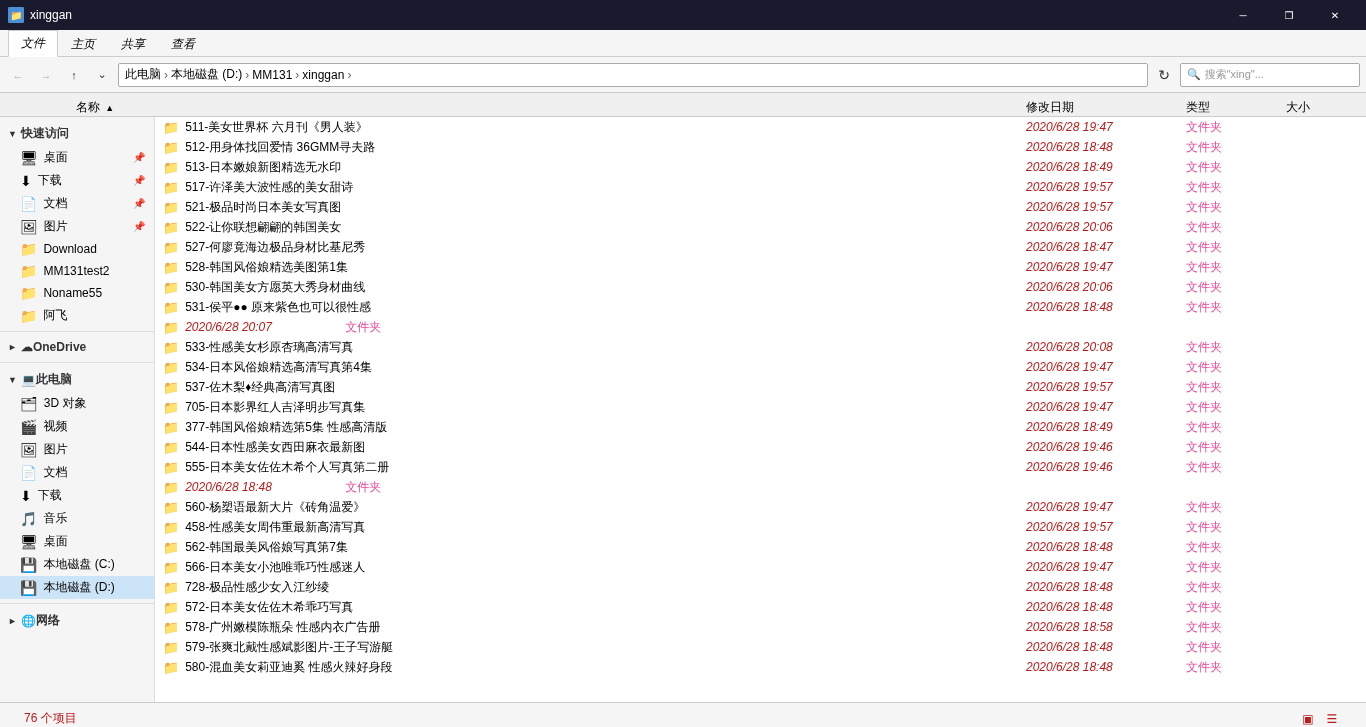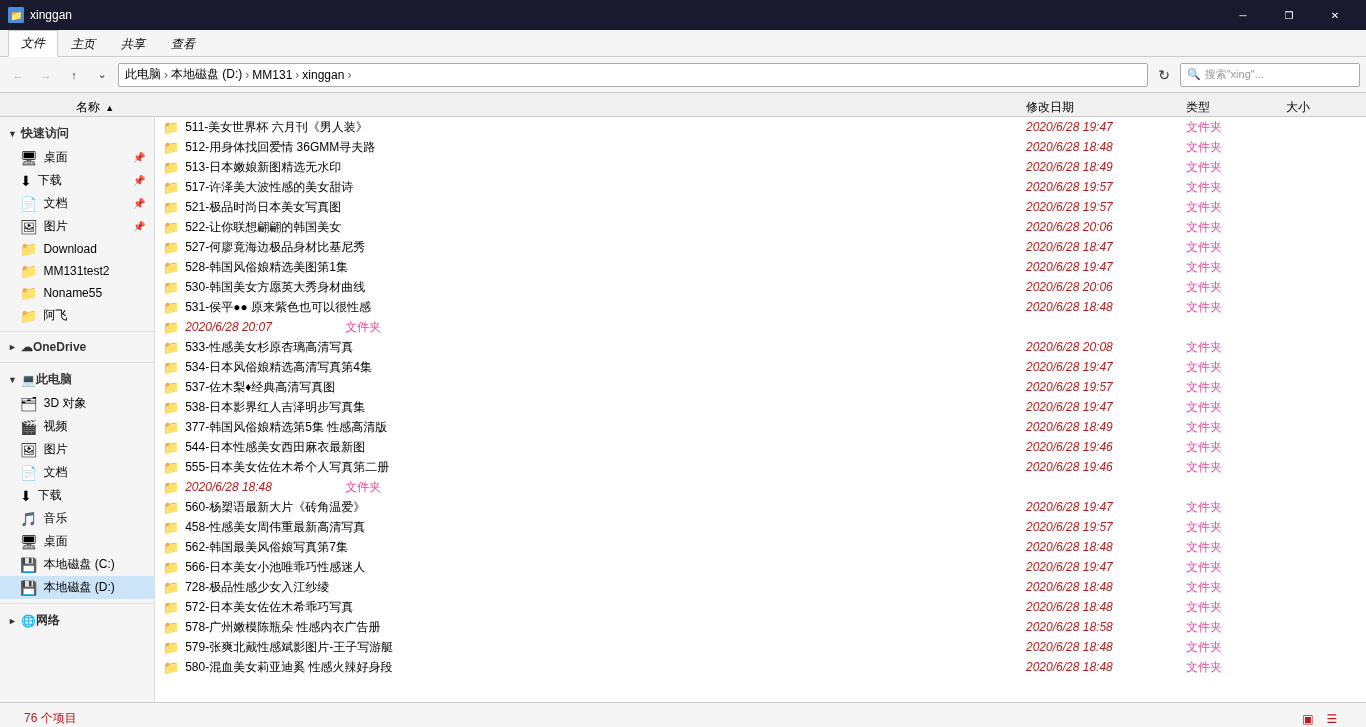--- a/index.html
+++ b/index.html
@@ -456,21 +456,21 @@
         </div>
         <div class="file-row">
           <span class="file-icon">📁</span>
           <span class="file-name">537-佐木梨♦经典高清写真图</span>
           <span class="file-date">2020/6/28 19:57</span>
           <span class="file-type">文件夹</span>
           <span class="file-size"></span>
         </div>
         <div class="file-row">
           <span class="file-icon">📁</span>
-          <span class="file-name">538-日本影界红人吉泽明步写真集</span>
+          <span class="file-name">705-日本影界红人吉泽明步写真集</span>
           <span class="file-date">2020/6/28 19:47</span>
           <span class="file-type">文件夹</span>
           <span class="file-size"></span>
         </div>
         <div class="file-row">
           <span class="file-icon">📁</span>
           <span class="file-name">377-韩国风俗娘精选第5集 性感高清版</span>
           <span class="file-date">2020/6/28 18:49</span>
           <span class="file-type">文件夹</span>
           <span class="file-size"></span>

